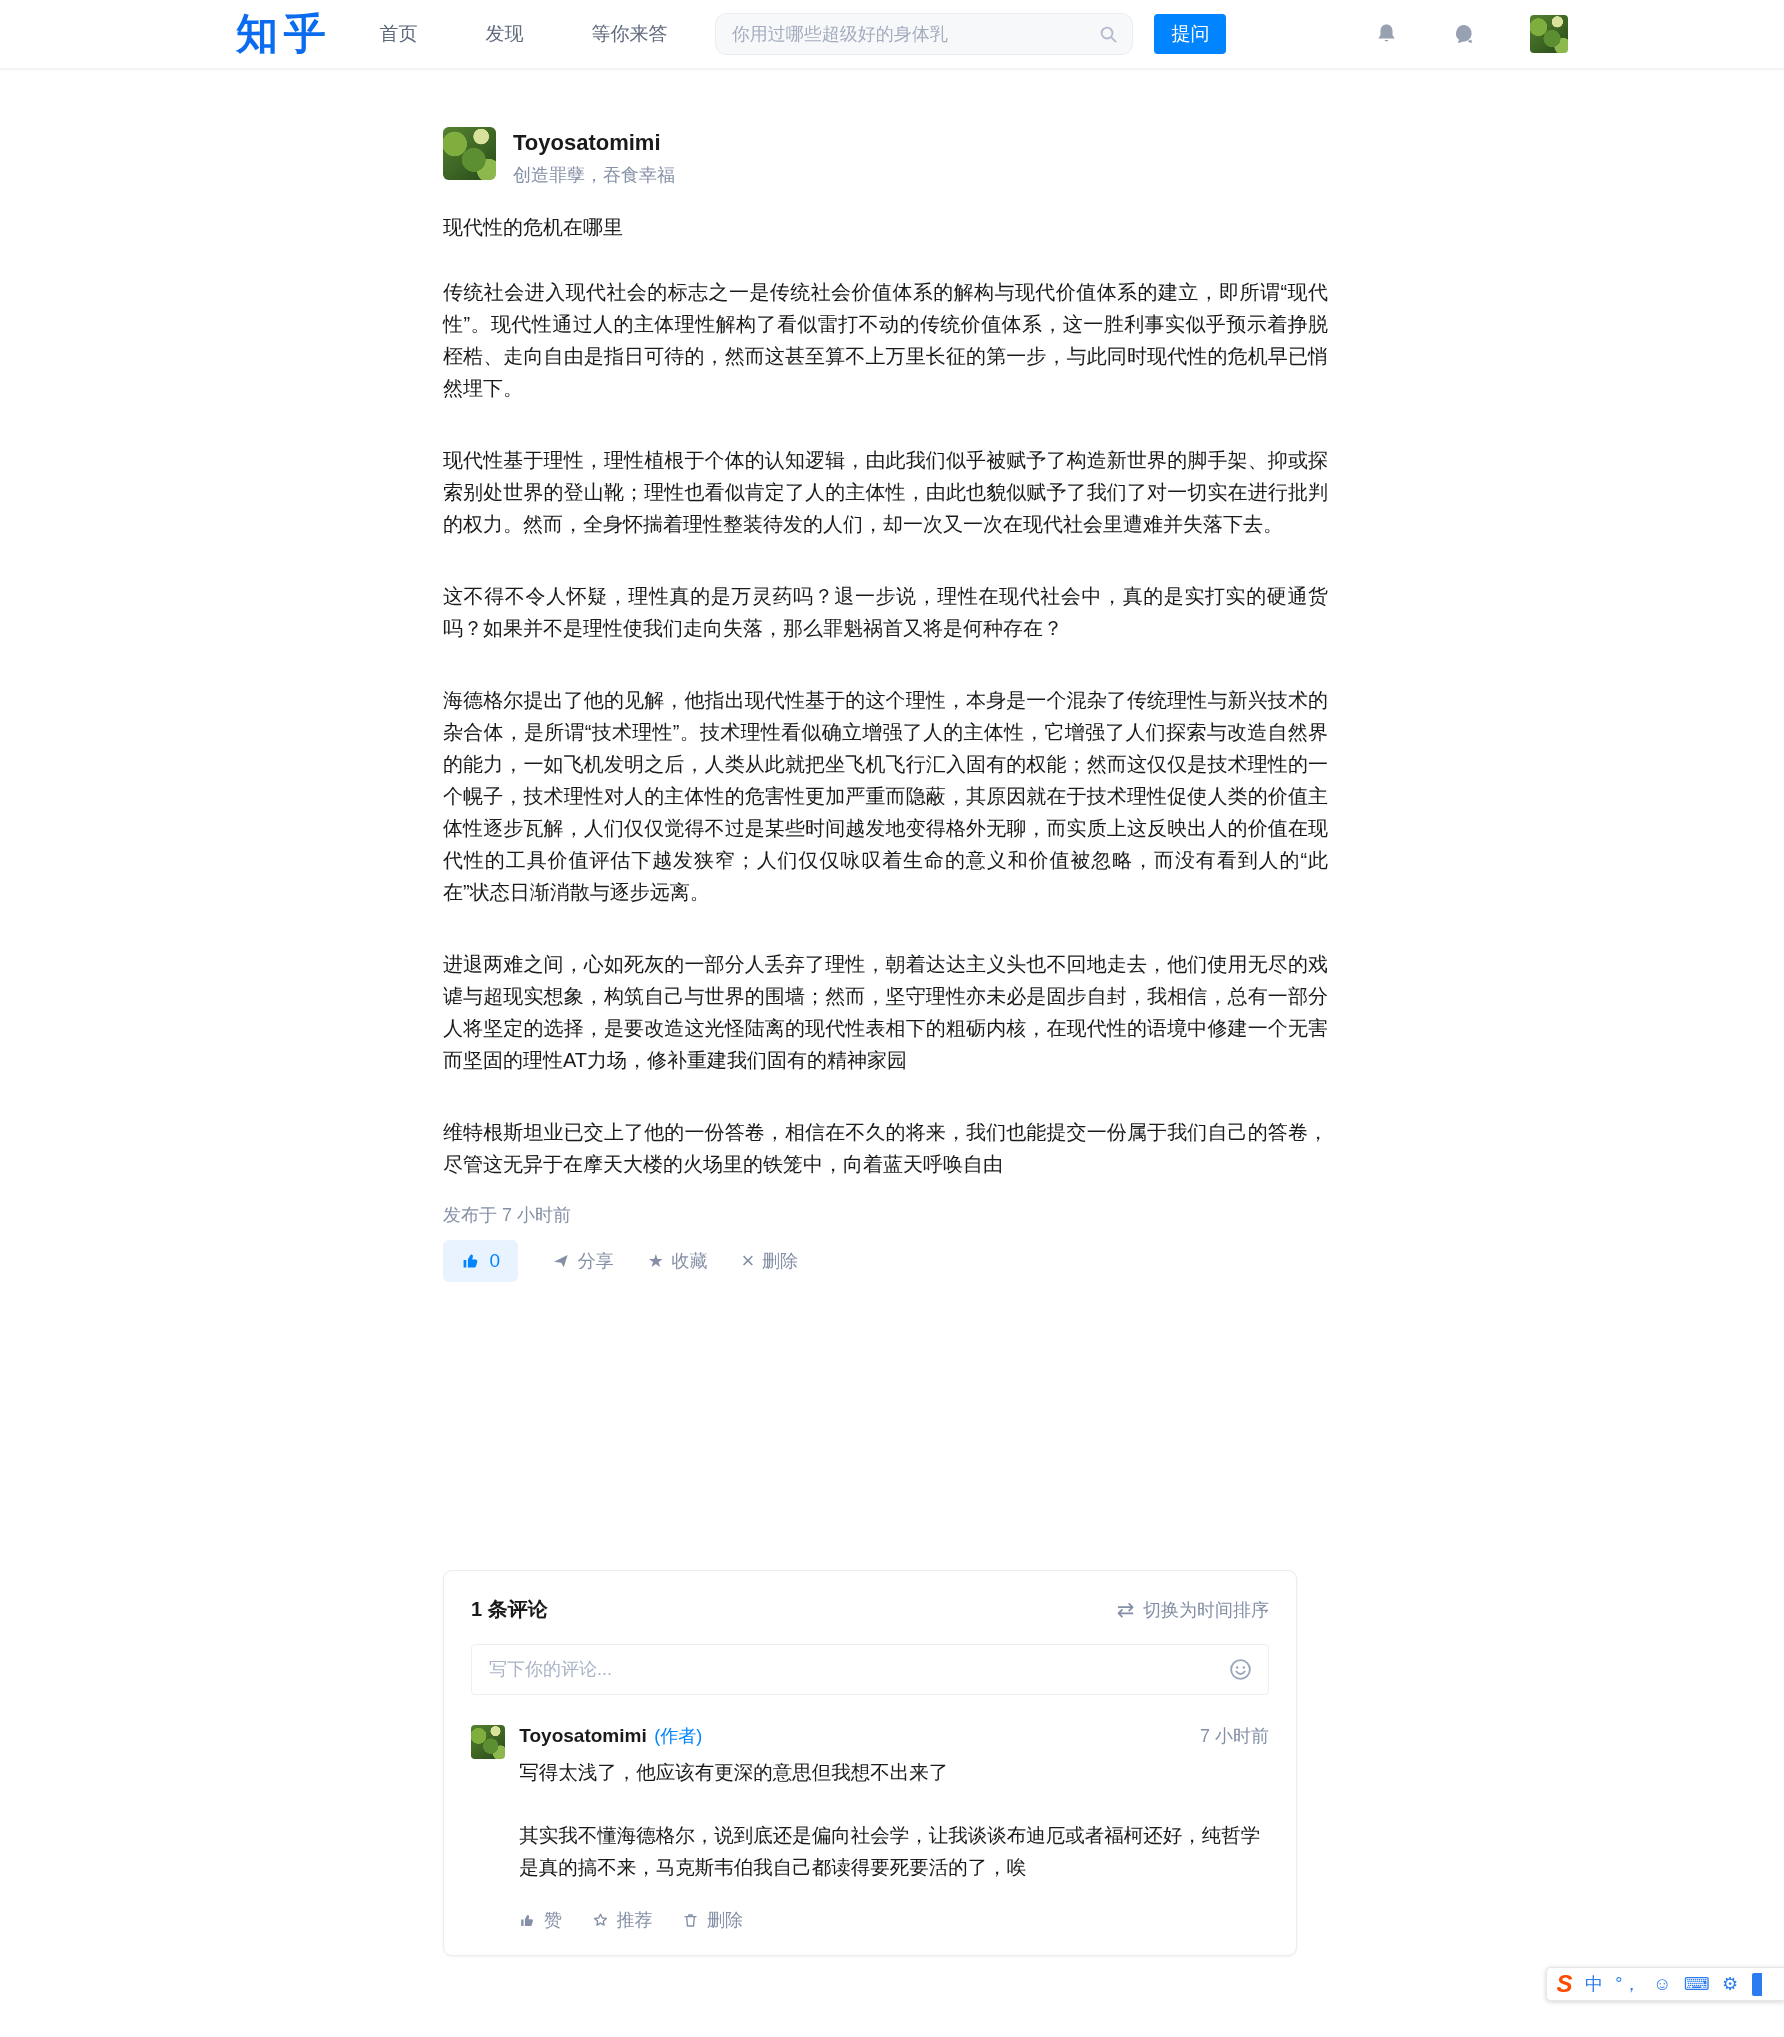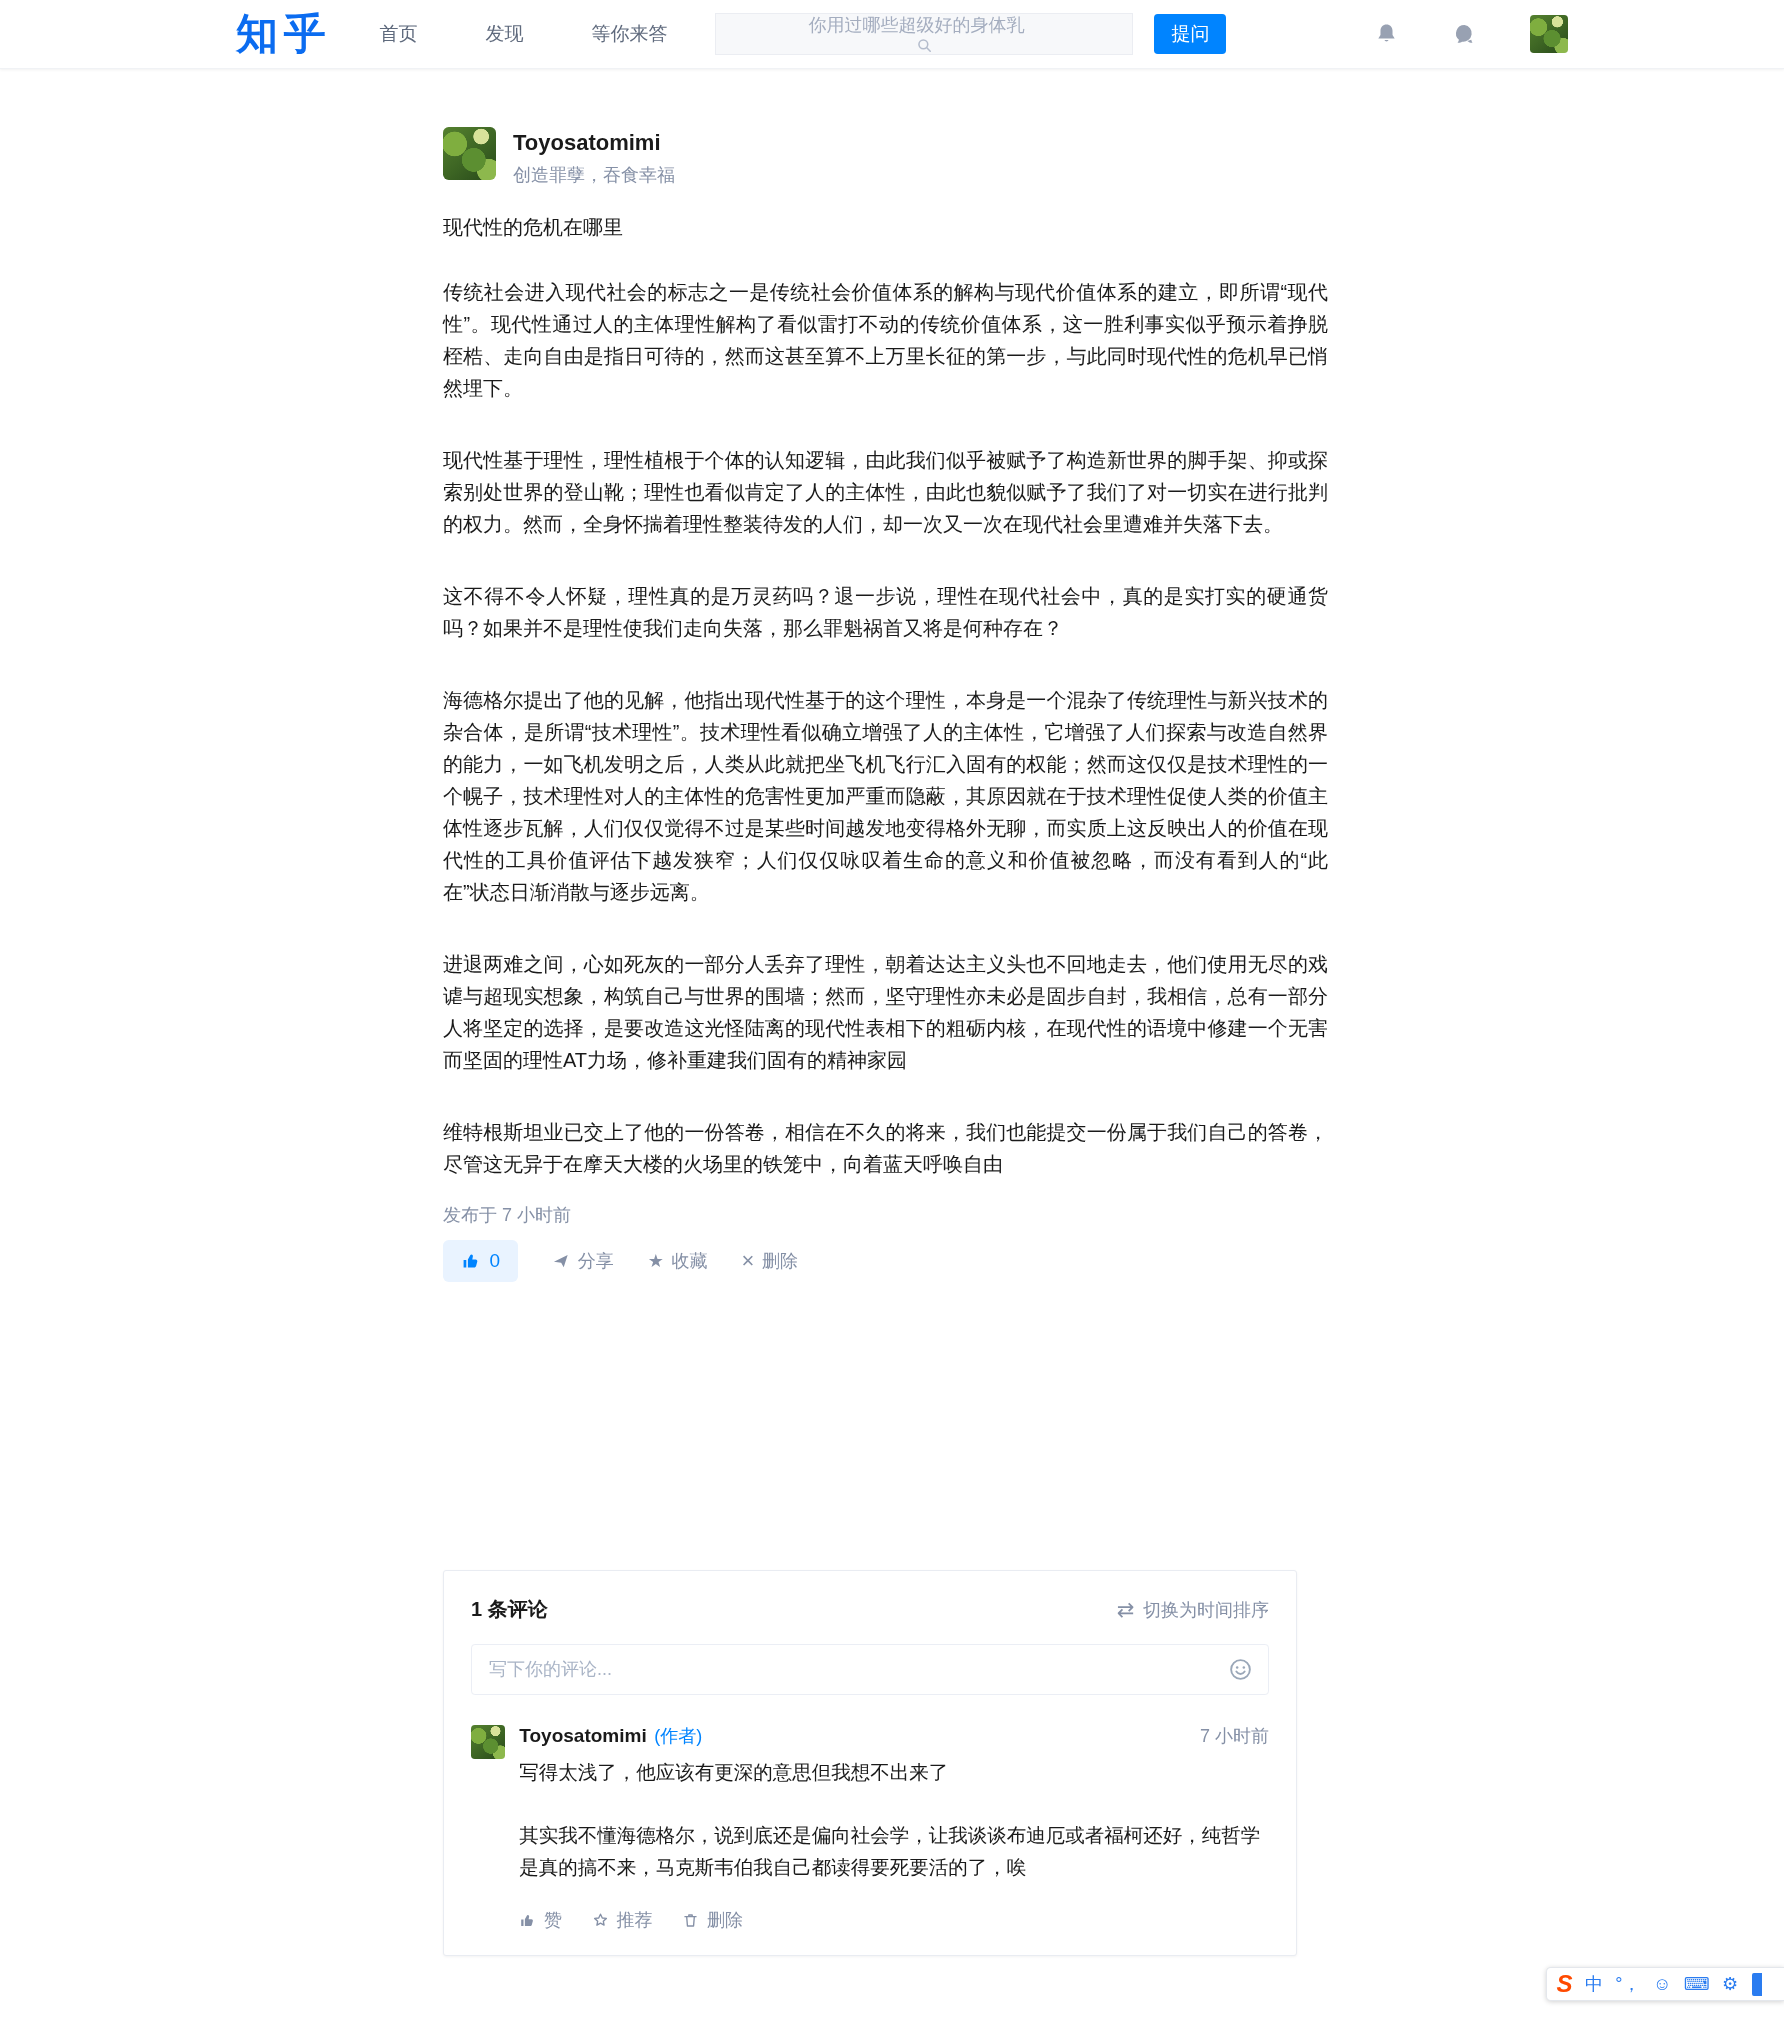--- a/index.html
+++ b/index.html
@@ -7,21 +7,21 @@
         font-family:"Liberation Sans","DejaVu Sans",sans-serif;color:#1a1a1a;}
 
   
   .navbar{position:absolute;top:0;left:0;right:0;height:68px;background:#fff;
           border-bottom:1px solid #f0f2f5;box-shadow:0 1px 2.9px rgba(20,20,20,.06);
           display:flex;align-items:center;z-index:5;}
   .logo{margin-left:236px;font-size:42px;font-weight:700;color:#0b6cf0;letter-spacing:5.7px;line-height:1;cursor:pointer;}
   .nav-links{display:flex;margin-left:48px;gap:68px;font-size:19px;color:#5f6a7d;}
   .nav-link{cursor:pointer;white-space:nowrap;}
   .search-box{margin-left:48px;width:418px;height:42px;background:#f7f8fa;border:1px solid #ebedf2;
-              border-radius:0;display:flex;align-items:center;padding:0 13.3px;box-sizing:border-box;flex-direction:column;}
+              border-radius:11px;display:flex;align-items:center;padding:0 13.3px;box-sizing:border-box;}
   .search-box input{flex:1;border:none;outline:none;background:transparent;font-size:18px;color:#5f6a7d;
                     font-family:inherit;}
   .search-box input::placeholder{color:#a4adbf;}
   .ask-btn{margin-left:21px;width:72px;height:40px;background:#0084ff;color:#fff;font-size:19px;
            border:none;border-radius:3.8px;font-family:inherit;cursor:pointer;}
   .nav-right{display:flex;align-items:center;margin-left:148px;gap:53px;}
   .nav-icon{width:25px;height:25px;color:#98a1b2;cursor:pointer;}
   .avatar{background:
       radial-gradient(circle at 72% 18%, #d8e29a 0 13%, transparent 14%),
       radial-gradient(circle at 22% 32%, #7fae3f 0 22%, transparent 23%),
@@ -44,21 +44,21 @@
   .like-pill{display:inline-flex;align-items:center;gap:8.6px;height:42px;padding:0 18px;
              background:#e9f3ff;color:#0084ff;border-radius:5.7px;font-size:19px;cursor:pointer;}
   .like-pill svg{width:20px;height:20px;}
   .action-link{display:inline-flex;align-items:center;gap:7.6px;color:#8590a6;font-size:18px;cursor:pointer;}
   .action-link svg{width:18px;height:18px;}
   .star-glyph{font-size:18px;line-height:1;}
   .x-glyph{font-size:22px;line-height:1;font-weight:400;}
 
   
   .comments-card{position:absolute;left:443px;top:1570px;width:854px;box-sizing:border-box;
-                 background:#fff;border:1px solid #e9ecf2;border-radius:3px;
+                 background:#fff;border:1px solid #e9ecf2;border-radius:9px;
                  box-shadow:0 1px 2.9px rgba(26,26,26,.05);padding:25px 27px 23px;}
   .card-header{display:flex;align-items:center;justify-content:space-between;}
   .comments-count{font-size:20px;font-weight:700;color:#1a1a1a;}
   .sort-toggle{display:flex;align-items:center;gap:8.6px;color:#8590a6;font-size:18px;cursor:pointer;}
   .sort-glyph{font-size:21px;line-height:1;}
   .comment-input{margin-top:21px;height:51px;border:1px solid #ebeef5;border-radius:3.8px;
                  display:flex;align-items:center;padding:0 15px;box-sizing:border-box;}
   .comment-input input{flex:1;border:none;outline:none;font-size:18px;font-family:inherit;color:#5f6a7d;}
   .comment-input input::placeholder{color:#a9b4c6;}
   .smiley-icon{width:25px;height:25px;color:#9aa7b8;cursor:pointer;}

